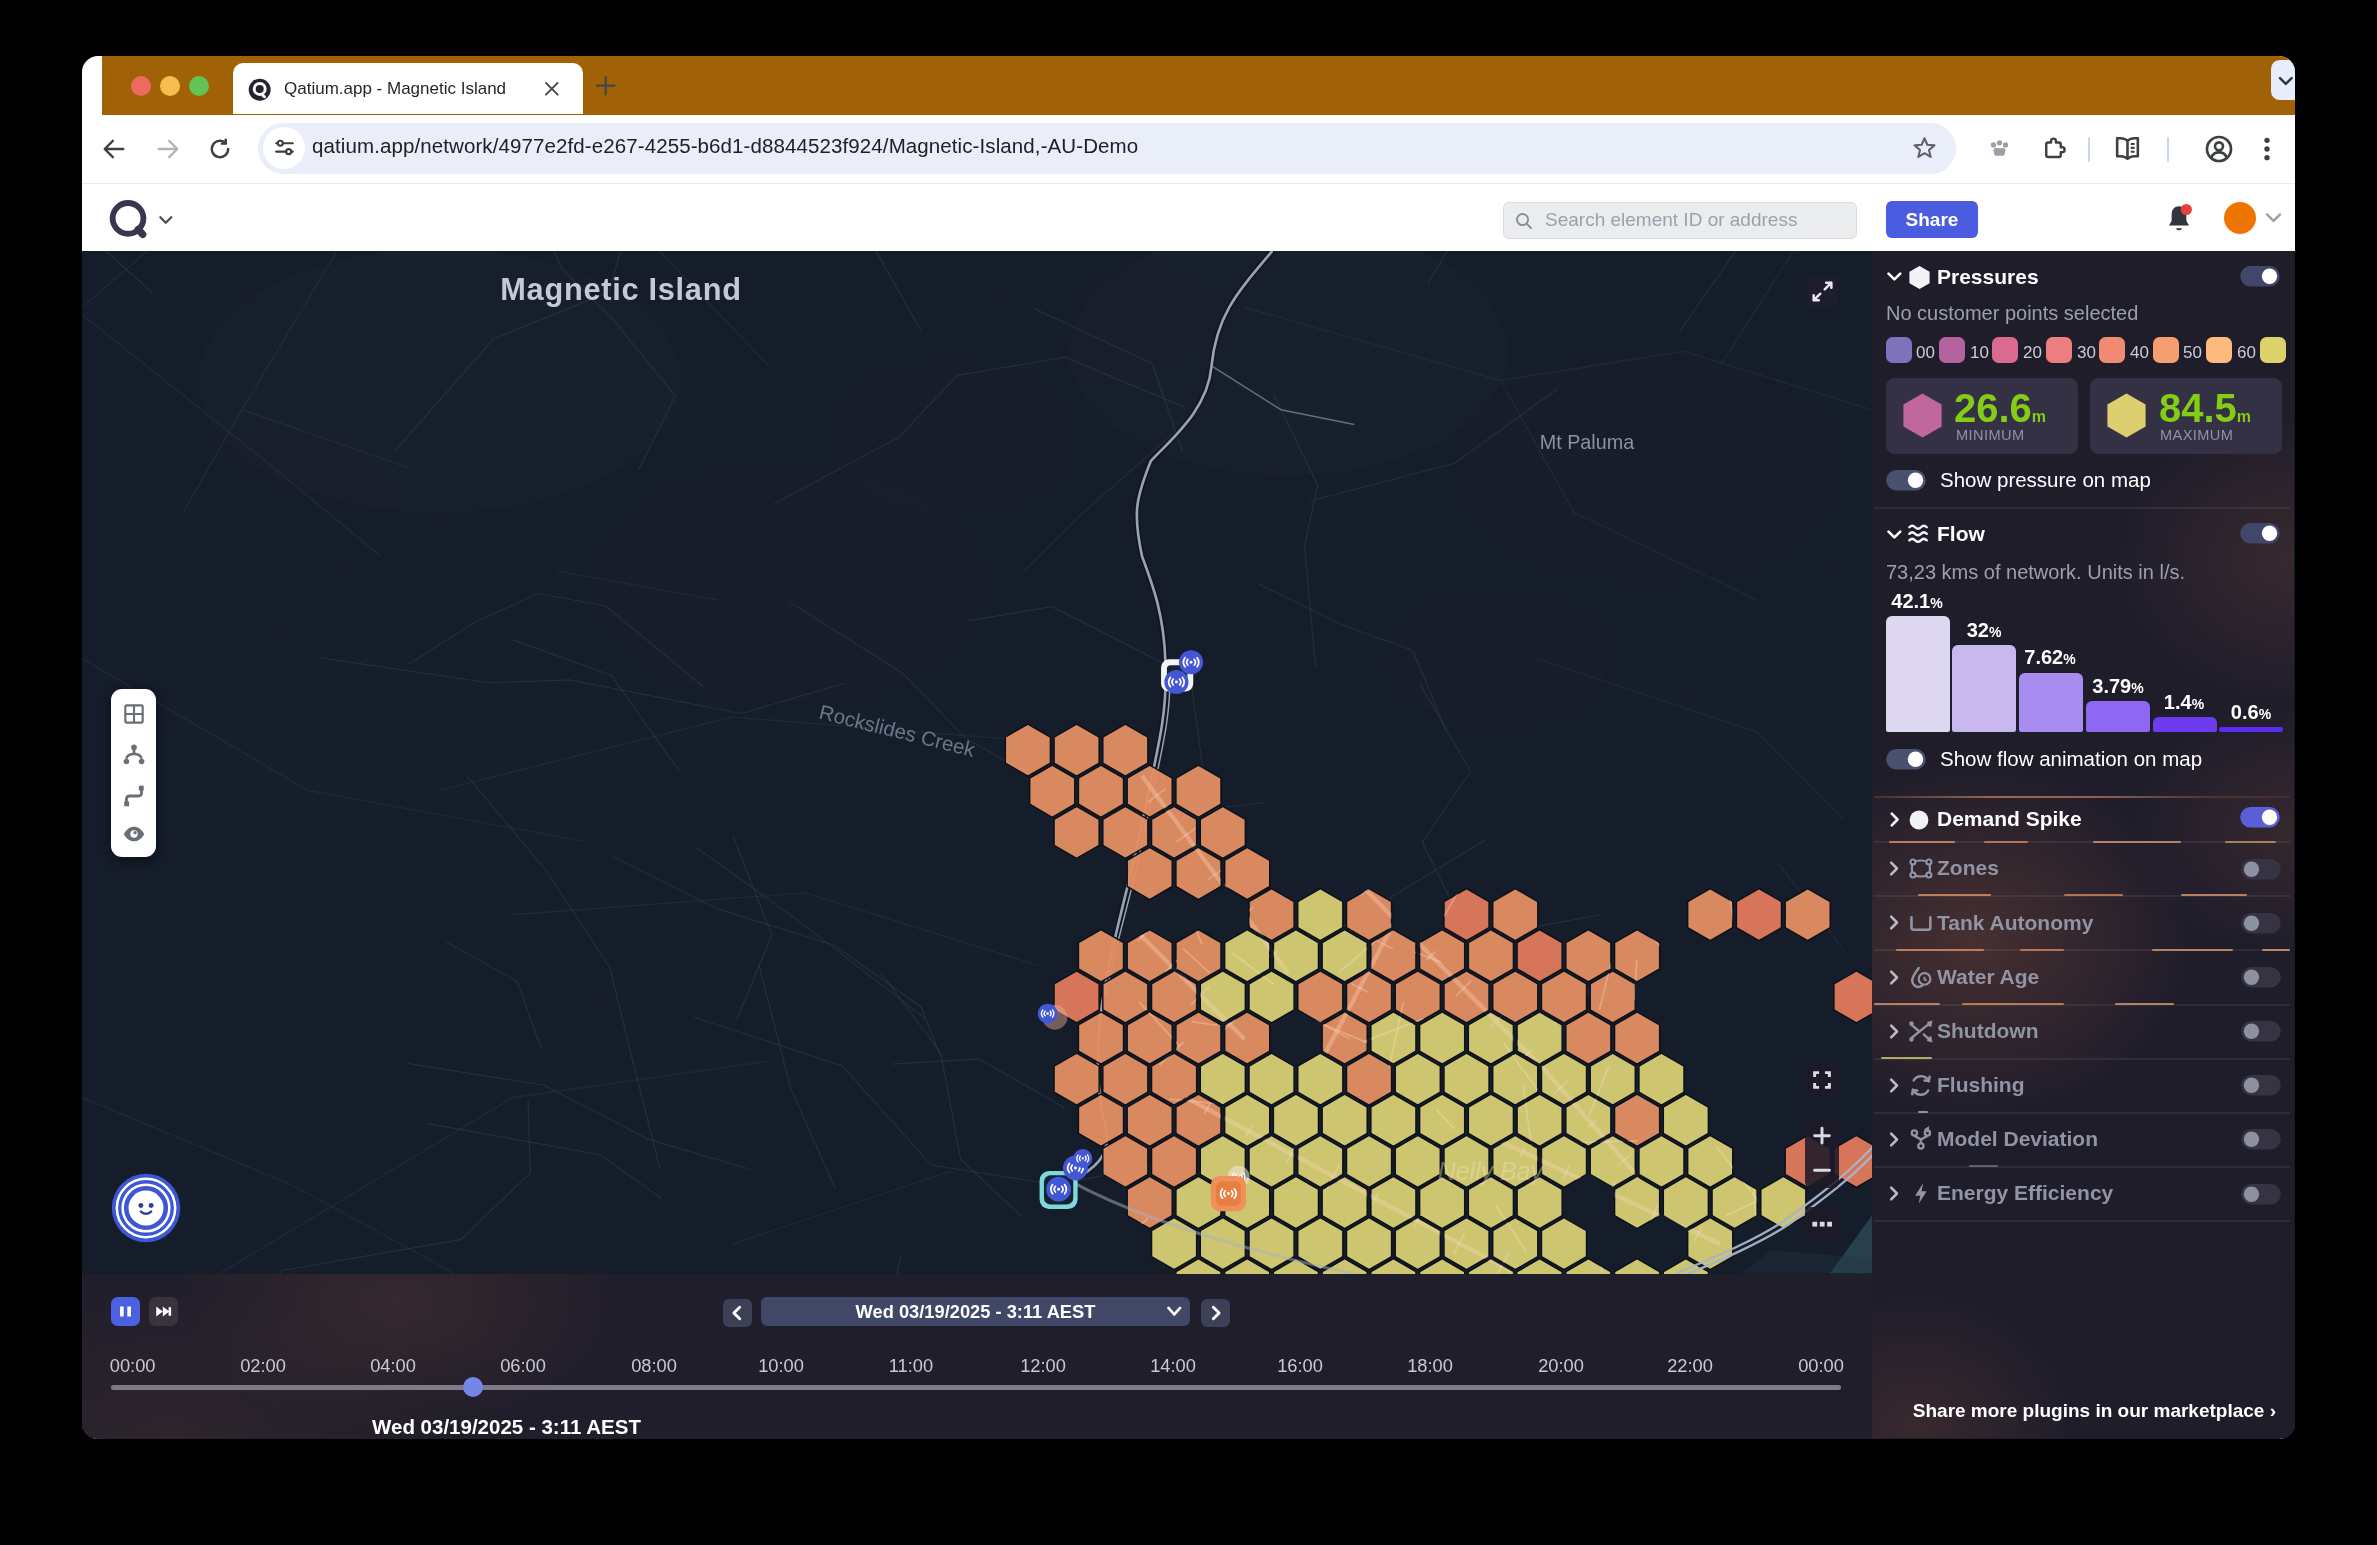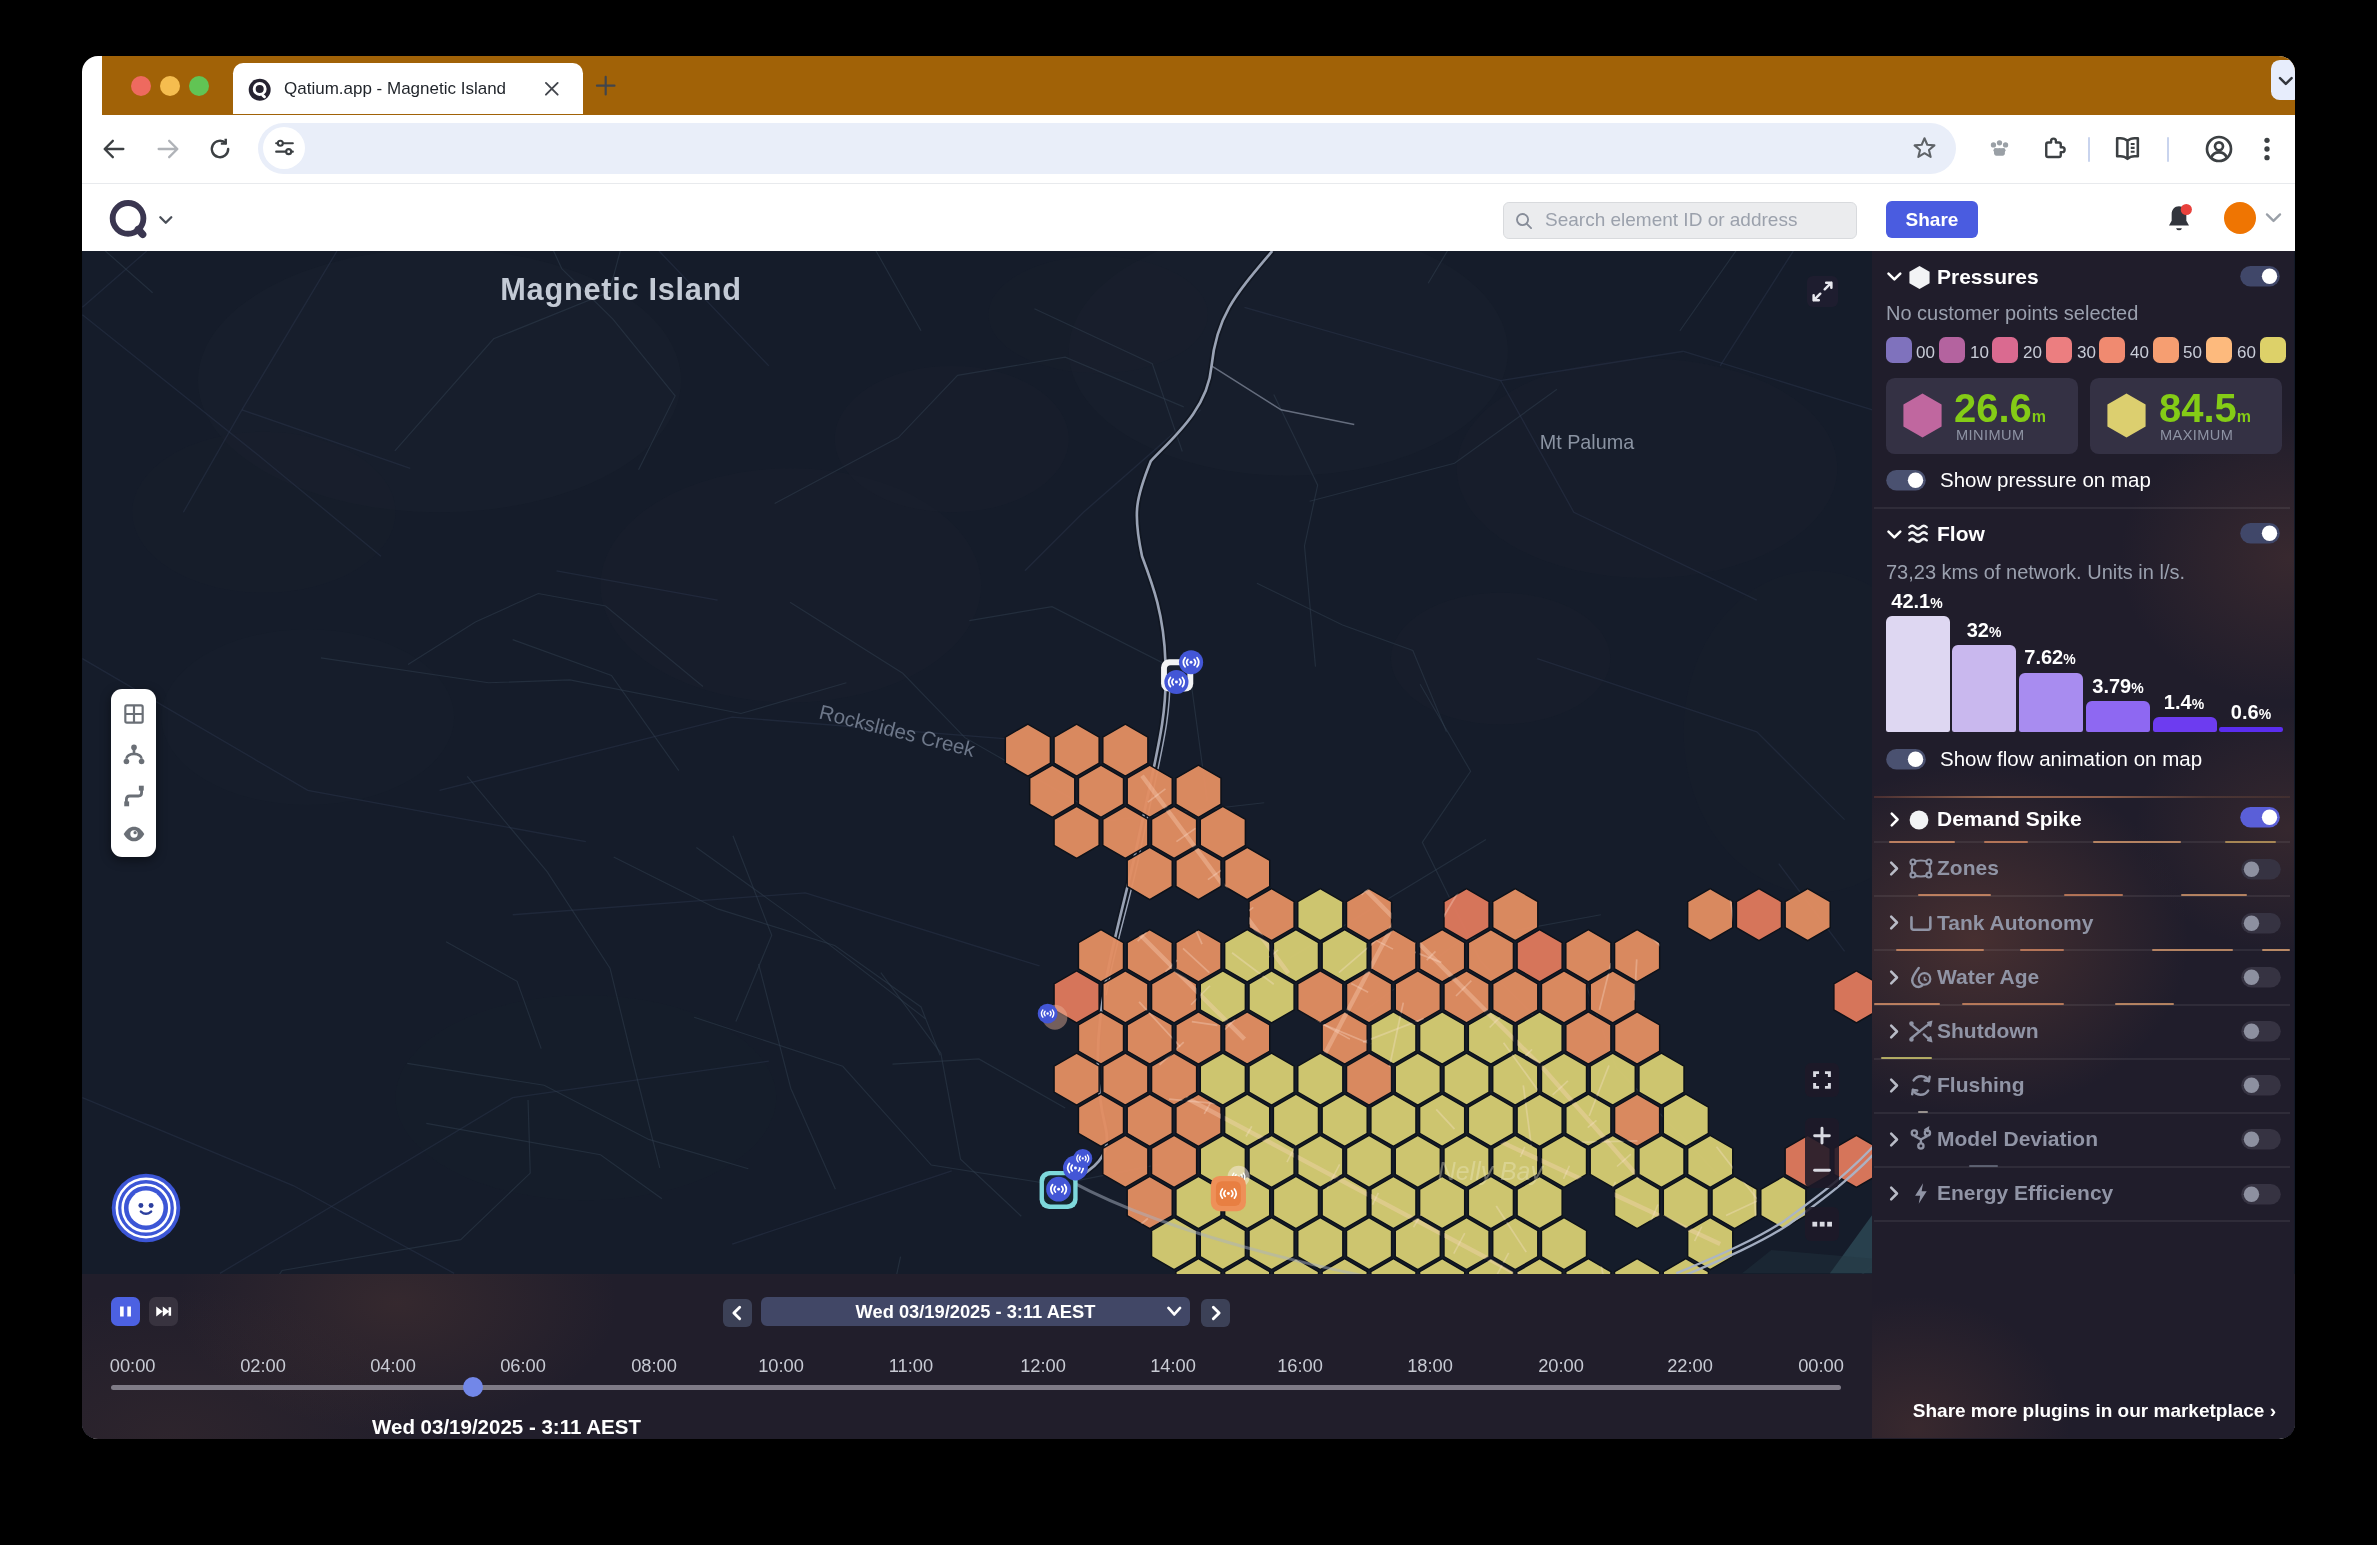--- a/index.html
+++ b/index.html
@@ -73,20 +73,21 @@
     <div id="pill"></div>
     <div class="abs" style="left:181px;top:12.4px;width:42px;height:42px;border-radius:50%;background:#fff"></div>
     <svg class="abs" style="left:190px;top:21px" width="25" height="25" viewBox="0 0 24 24" fill="none" stroke="#3c4043" stroke-width="2" stroke-linecap="round">
         <circle cx="8" cy="7" r="2.4"></circle>
         <path d="M10.5,7 L20,7"></path>
         <path d="M4,7 L5.6,7"></path>
         <circle cx="16" cy="15" r="2.4"></circle>
         <path d="M4,15 L13.6,15"></path>
         <path d="M18.4,15 L20,15"></path>
       </svg>
+    <div class="url">qatium.app/network/4977e2fd-e267-4255-b6d1-d8844523f924/Magnetic-Island,-AU-Demo</div>
     <svg class="abs" style="left:1828px;top:19px" width="29" height="29" viewBox="0 0 24 24">
         <path d="M12,3.5 L14.3,8.9 20.2,9.4 15.7,13.2 17.1,19 12,15.9 6.9,19 8.3,13.2 3.8,9.4 9.7,8.9 Z" fill="none" stroke="#5f6368" stroke-width="1.7" stroke-linejoin="round"></path>
       </svg>
     <svg class="abs" style="left:1903px;top:19px" width="29" height="29" viewBox="0 0 24 24" fill="#9aa0a6">
         <circle cx="7" cy="9" r="2.2"></circle>
         <circle cx="12" cy="7.3" r="2.2"></circle>
         <circle cx="17" cy="9" r="2.2"></circle>
         <circle cx="9" cy="13.5" r="2"></circle>
         <circle cx="15" cy="13.5" r="2"></circle>
         <path d="M12,11.5 C8.6,11.5 7,14.5 7.6,16.5 C8.2,18.4 10,18 12,18 C14,18 15.8,18.4 16.4,16.5 C17,14.5 15.4,11.5 12,11.5 Z"></path>

